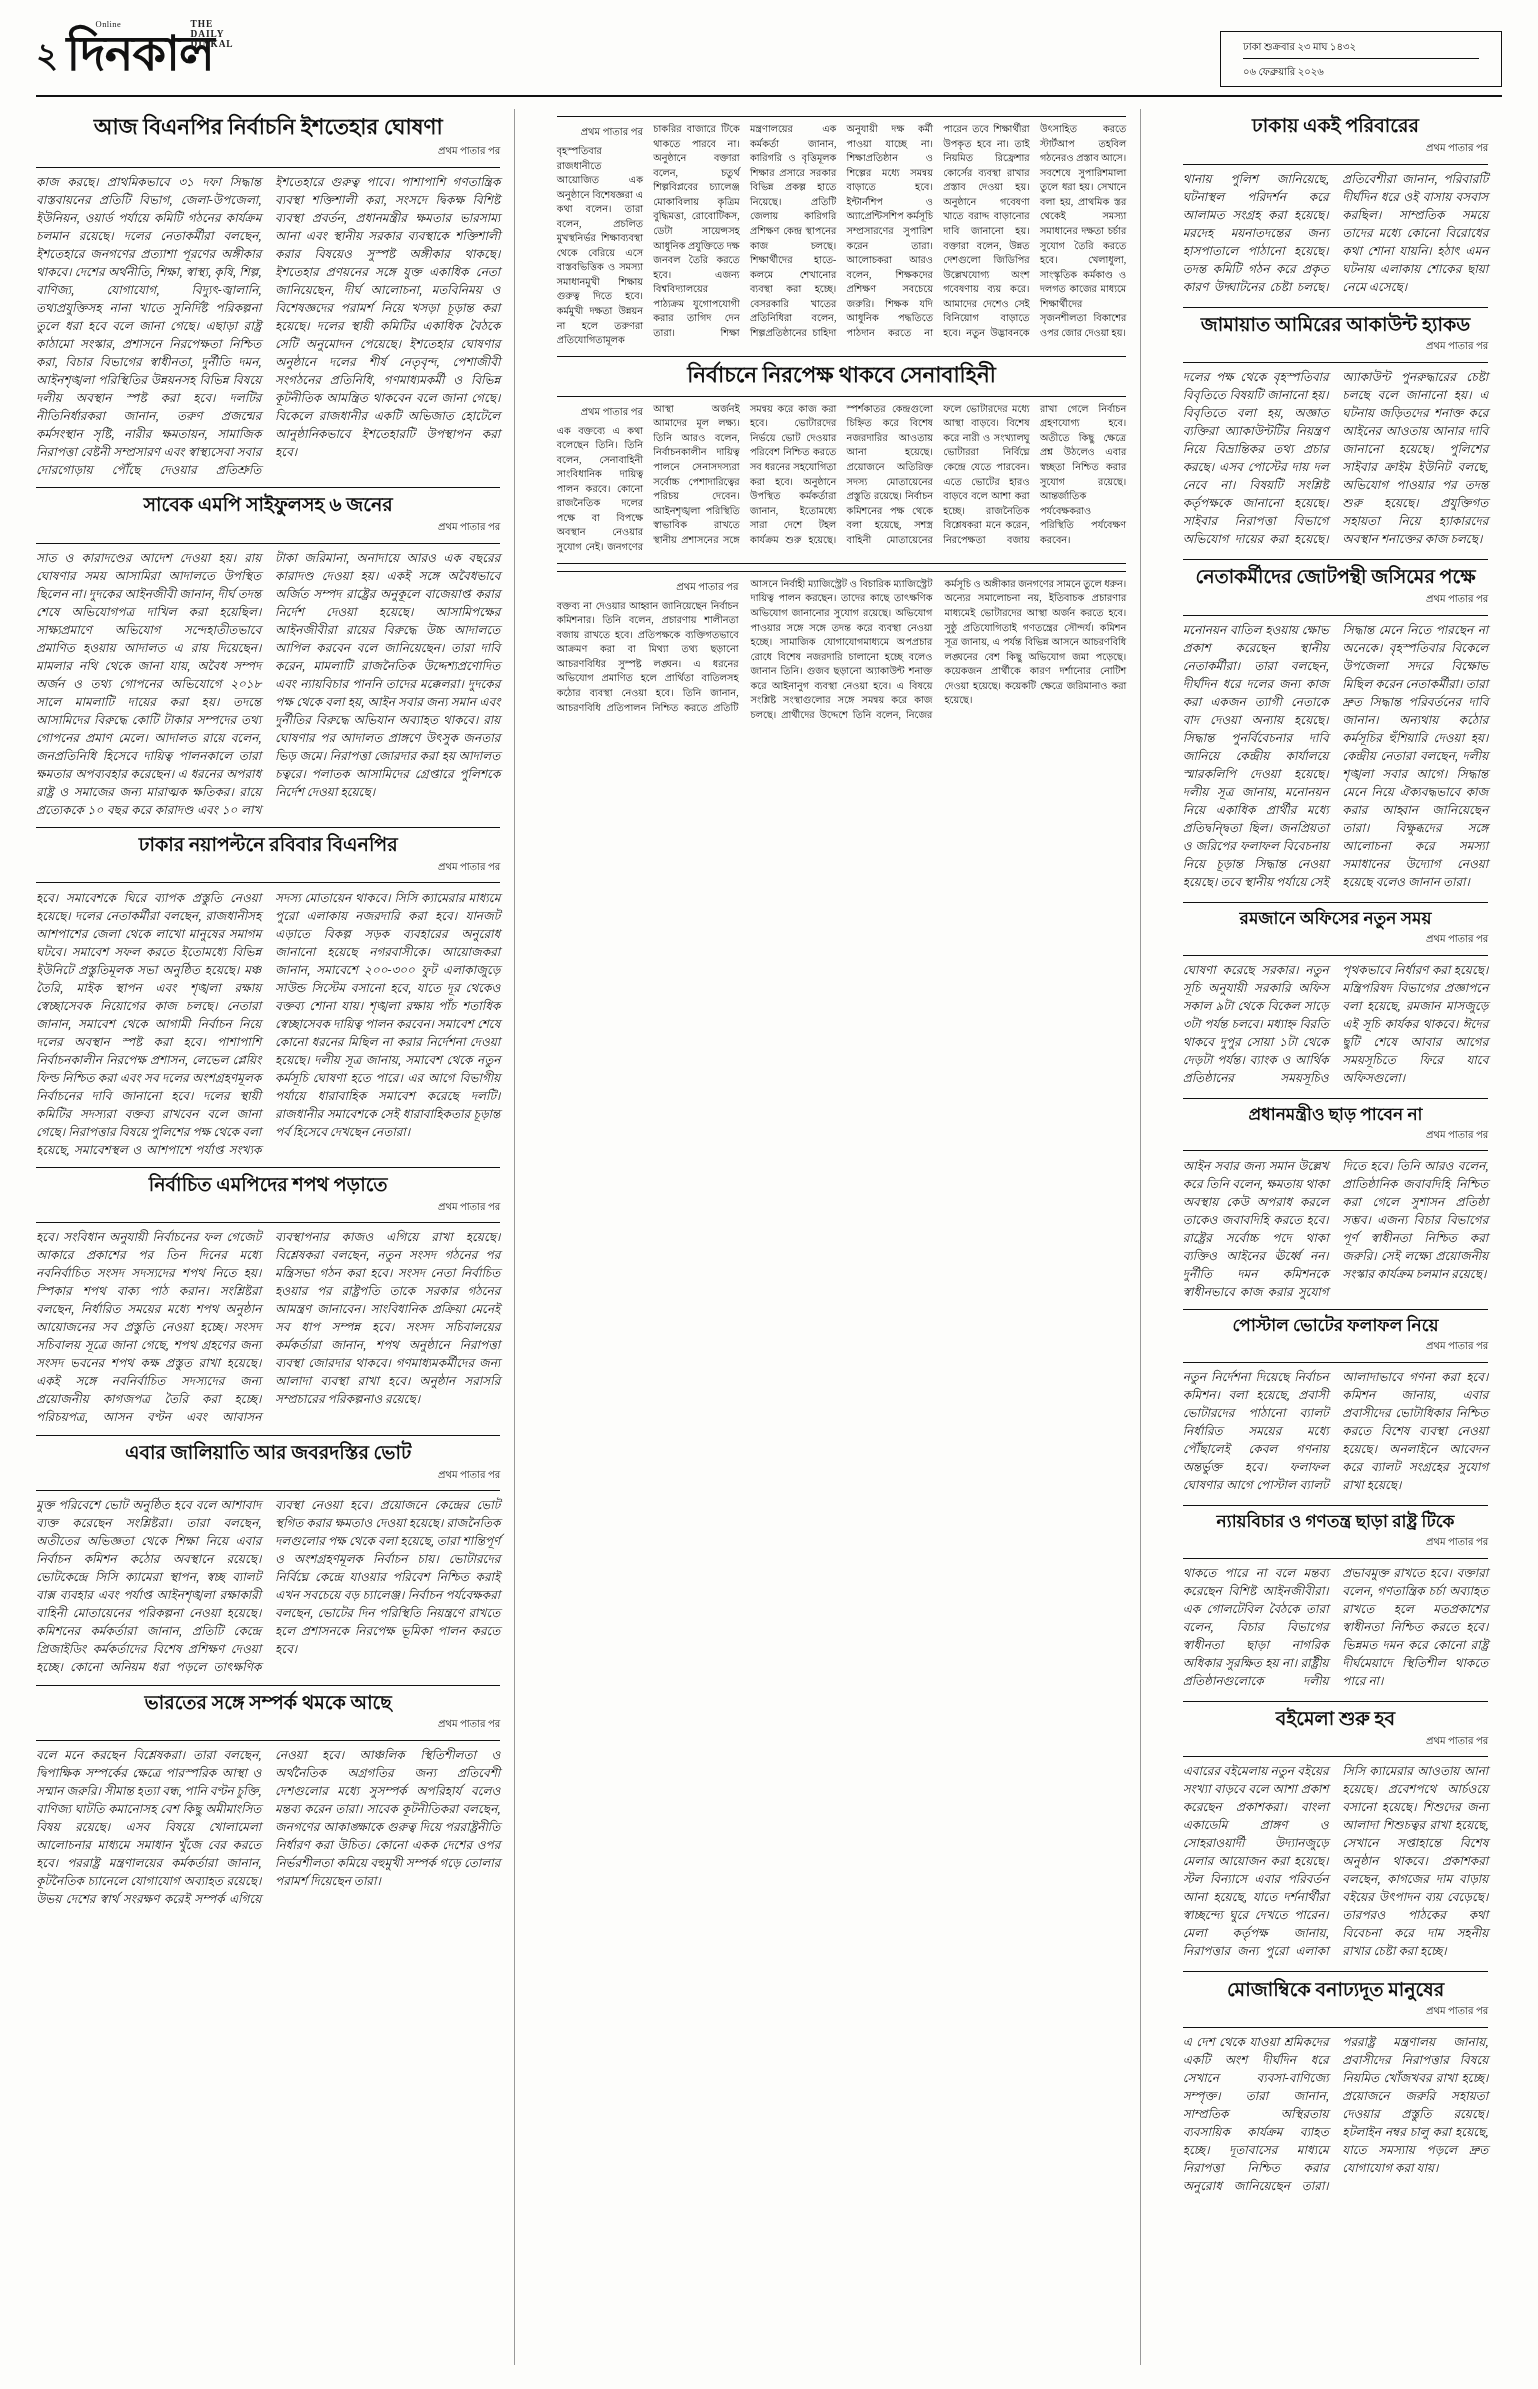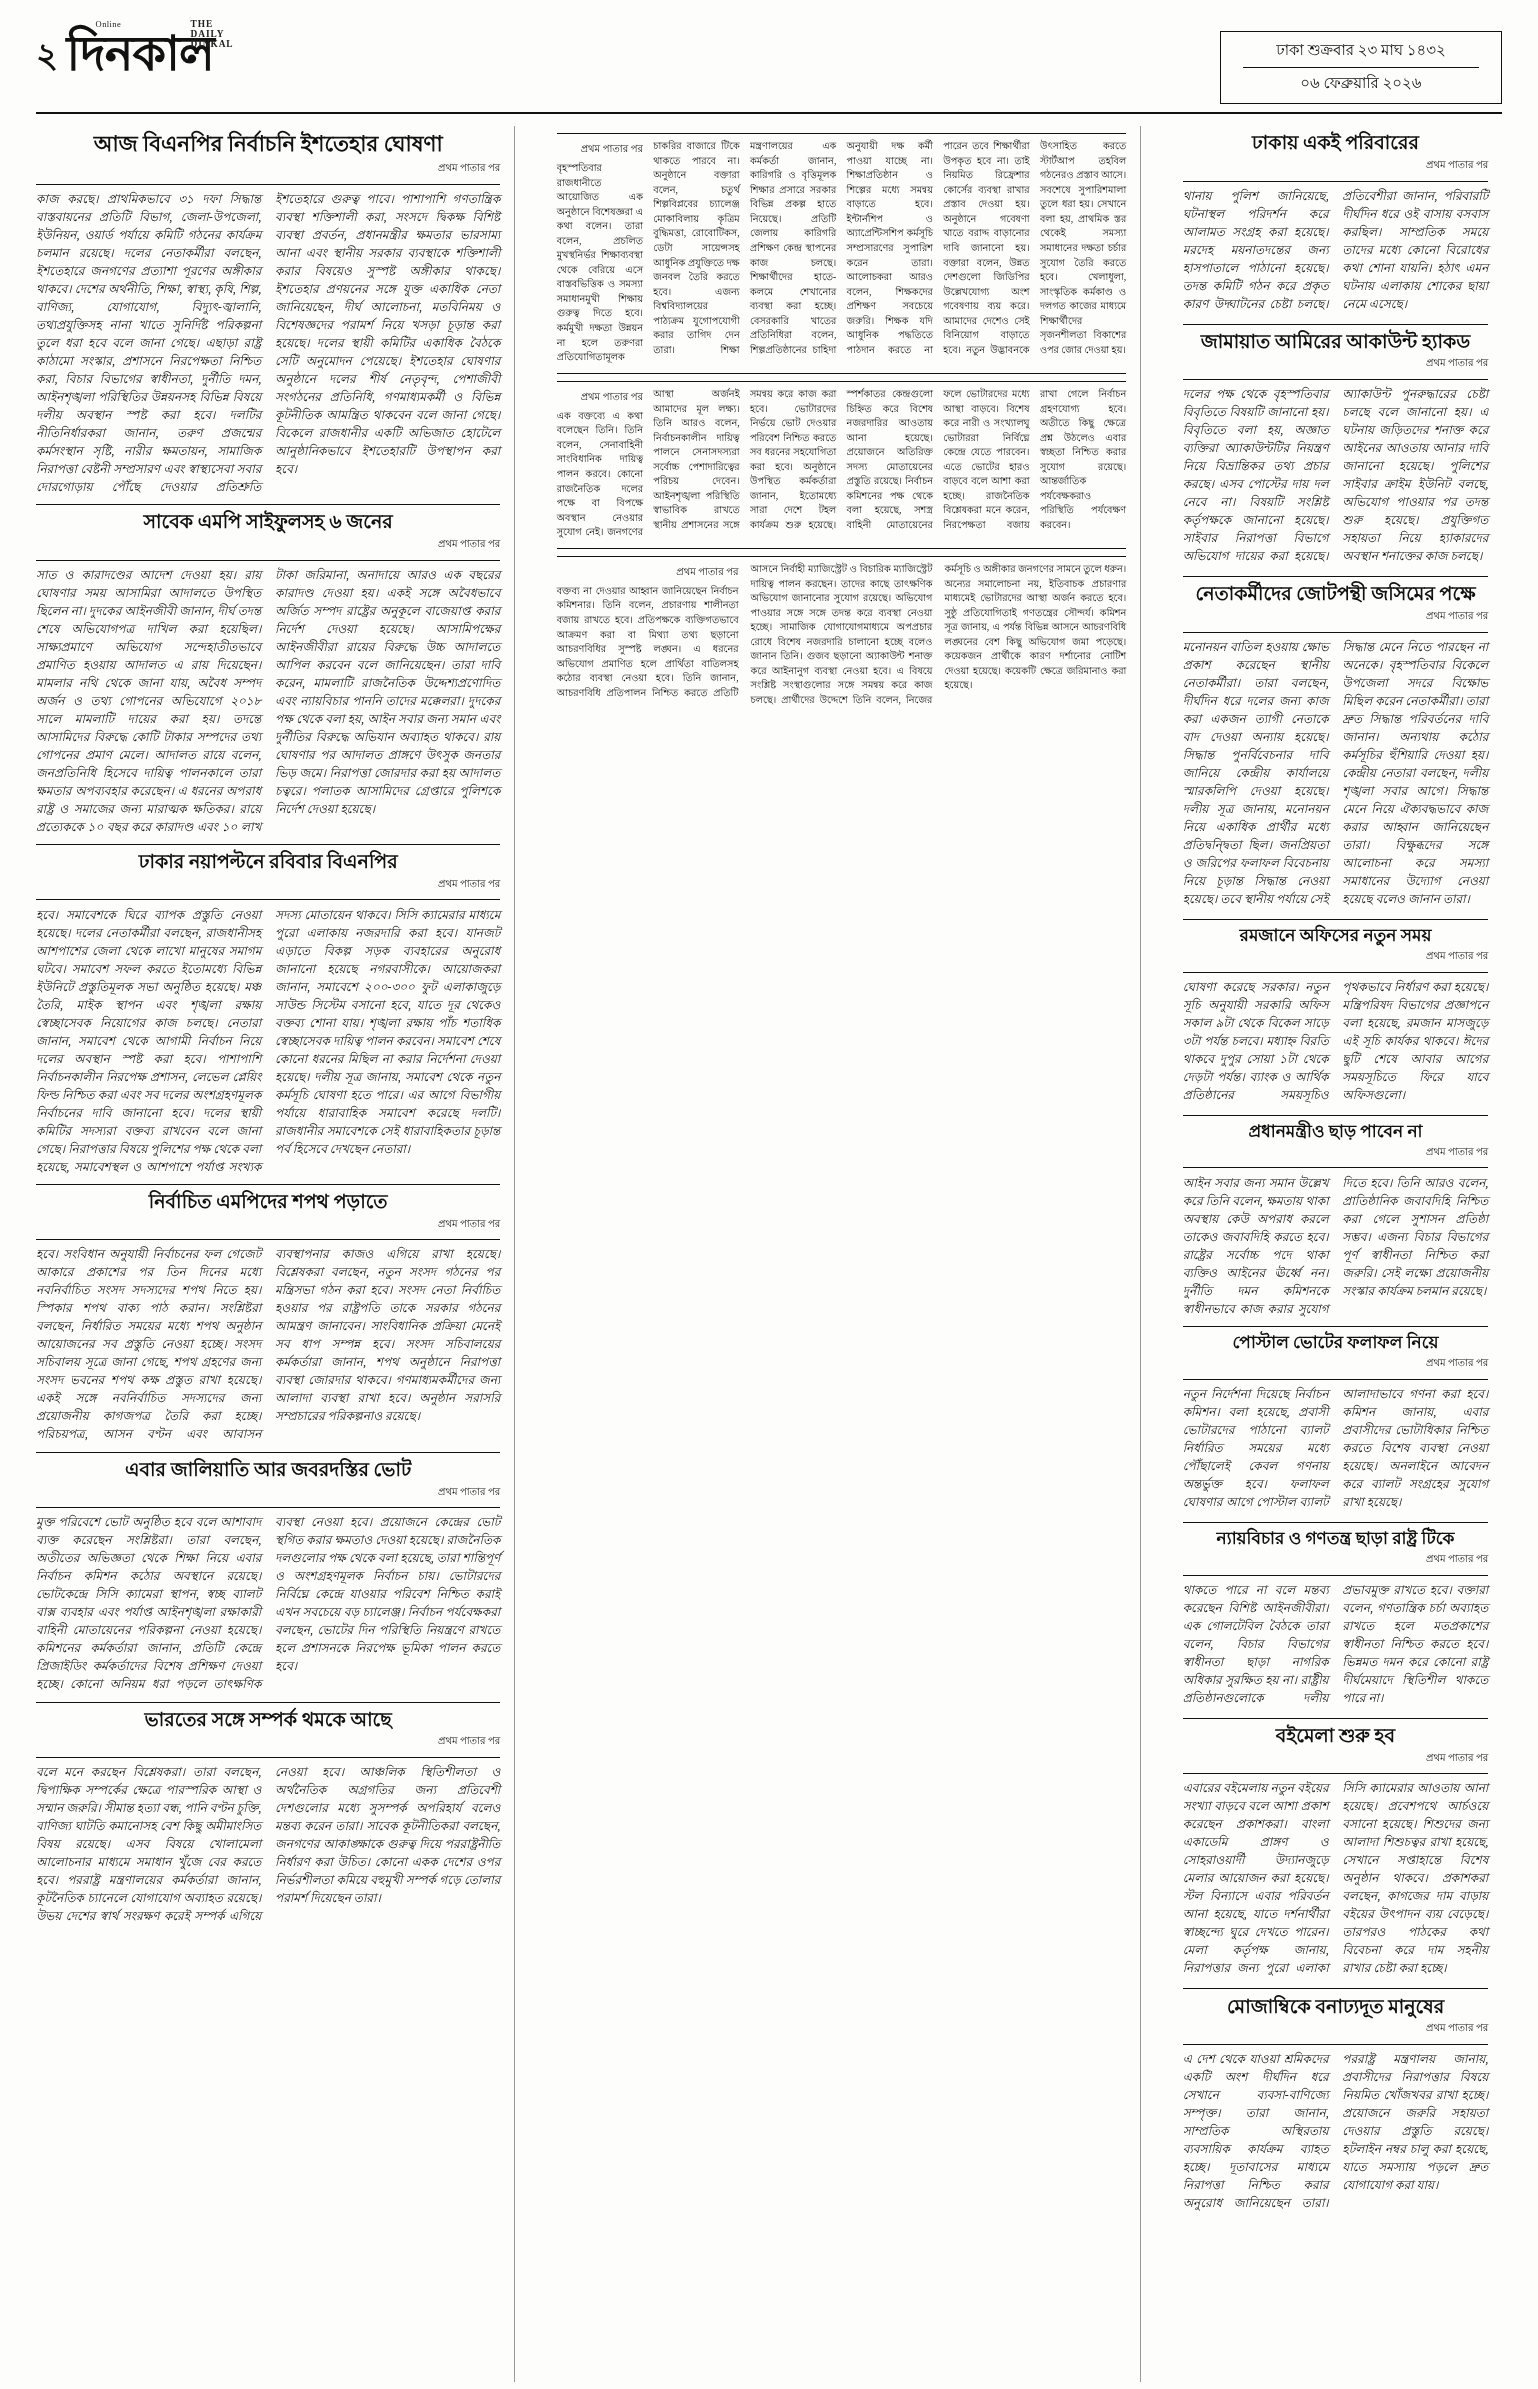--- a/index.html
+++ b/index.html
@@ -57,22 +57,21 @@
   .logo-main {
     font-size: 48px;
     font-weight: bold;
     line-height: .95;
     letter-spacing: -0.9px;
     font-family: Liberation Serif, serif;
   }
   .mast-right {
     border: 1.7px solid #111;
     padding: 6px 22px;
-    text-align: center;
-    font-size: 15px;
+    font-size: 10px;
     line-height: 1.7;
     min-width: 282px;
   }
   .mast-right div:first-child { border-bottom: 0.9px solid #111; padding-bottom: 3.4px; margin-bottom: 3.4px;}
 
   
   .content {
     display: grid;
     grid-template-columns: 1fr 1fr 1fr;
     column-gap: 0;
@@ -228,20 +227,21 @@
       <div class="block">
         <div class="rule"></div>
         <div class="sixcol body">
           <div class="jump">প্রথম পাতার পর</div>
           <p>বৃহস্পতিবার রাজধানীতে আয়োজিত এক অনুষ্ঠানে বিশেষজ্ঞরা এ কথা বলেন। তারা বলেন, প্রচলিত মুখস্থনির্ভর শিক্ষাব্যবস্থা থেকে বেরিয়ে এসে বাস্তবভিত্তিক ও সমস্যা সমাধানমুখী শিক্ষায় গুরুত্ব দিতে হবে। কর্মমুখী দক্ষতা উন্নয়ন না হলে তরুণরা প্রতিযোগিতামূলক চাকরির বাজারে টিকে থাকতে পারবে না। অনুষ্ঠানে বক্তারা বলেন, চতুর্থ শিল্পবিপ্লবের চ্যালেঞ্জ মোকাবিলায় কৃত্রিম বুদ্ধিমত্তা, রোবোটিকস, ডেটা সায়েন্সসহ আধুনিক প্রযুক্তিতে দক্ষ জনবল তৈরি করতে হবে। এজন্য বিশ্ববিদ্যালয়ের পাঠ্যক্রম যুগোপযোগী করার তাগিদ দেন তারা। শিক্ষা মন্ত্রণালয়ের এক কর্মকর্তা জানান, কারিগরি ও বৃত্তিমূলক শিক্ষার প্রসারে সরকার বিভিন্ন প্রকল্প হাতে নিয়েছে। প্রতিটি জেলায় কারিগরি প্রশিক্ষণ কেন্দ্র স্থাপনের কাজ চলছে। শিক্ষার্থীদের হাতে-কলমে শেখানোর ব্যবস্থা করা হচ্ছে। বেসরকারি খাতের প্রতিনিধিরা বলেন, শিল্পপ্রতিষ্ঠানের চাহিদা অনুযায়ী দক্ষ কর্মী পাওয়া যাচ্ছে না। শিক্ষাপ্রতিষ্ঠান ও শিল্পের মধ্যে সমন্বয় বাড়াতে হবে। ইন্টার্নশিপ ও অ্যাপ্রেন্টিসশিপ কর্মসূচি সম্প্রসারণের সুপারিশ করেন তারা। আলোচকরা আরও বলেন, শিক্ষকদের প্রশিক্ষণ সবচেয়ে জরুরি। শিক্ষক যদি আধুনিক পদ্ধতিতে পাঠদান করতে না পারেন তবে শিক্ষার্থীরা উপকৃত হবে না। তাই নিয়মিত রিফ্রেশার কোর্সের ব্যবস্থা রাখার প্রস্তাব দেওয়া হয়। অনুষ্ঠানে গবেষণা খাতে বরাদ্দ বাড়ানোর দাবি জানানো হয়। বক্তারা বলেন, উন্নত দেশগুলো জিডিপির উল্লেখযোগ্য অংশ গবেষণায় ব্যয় করে। আমাদের দেশেও সেই বিনিয়োগ বাড়াতে হবে। নতুন উদ্ভাবনকে উৎসাহিত করতে স্টার্টআপ তহবিল গঠনেরও প্রস্তাব আসে। সবশেষে সুপারিশমালা তুলে ধরা হয়। সেখানে বলা হয়, প্রাথমিক স্তর থেকেই সমস্যা সমাধানের দক্ষতা চর্চার সুযোগ তৈরি করতে হবে। খেলাধুলা, সাংস্কৃতিক কর্মকাণ্ড ও দলগত কাজের মাধ্যমে শিক্ষার্থীদের সৃজনশীলতা বিকাশের ওপর জোর দেওয়া হয়।</p>
         </div>
       </div>
 
       <div class="block">
         <div class="rule"></div>
+        <div class="headline h-lg">নির্বাচনে নিরপেক্ষ থাকবে সেনাবাহিনী</div>
         <div class="rule"></div>
         <div class="sixcol body">
           <div class="jump">প্রথম পাতার পর</div>
           <p>এক বক্তব্যে এ কথা বলেছেন তিনি। তিনি বলেন, সেনাবাহিনী সাংবিধানিক দায়িত্ব পালন করবে। কোনো রাজনৈতিক দলের পক্ষে বা বিপক্ষে অবস্থান নেওয়ার সুযোগ নেই। জনগণের আস্থা অর্জনই আমাদের মূল লক্ষ্য। তিনি আরও বলেন, নির্বাচনকালীন দায়িত্ব পালনে সেনাসদস্যরা সর্বোচ্চ পেশাদারিত্বের পরিচয় দেবেন। আইনশৃঙ্খলা পরিস্থিতি স্বাভাবিক রাখতে স্থানীয় প্রশাসনের সঙ্গে সমন্বয় করে কাজ করা হবে। ভোটারদের নির্ভয়ে ভোট দেওয়ার পরিবেশ নিশ্চিত করতে সব ধরনের সহযোগিতা করা হবে। অনুষ্ঠানে উপস্থিত কর্মকর্তারা জানান, ইতোমধ্যে সারা দেশে টহল কার্যক্রম শুরু হয়েছে। স্পর্শকাতর কেন্দ্রগুলো চিহ্নিত করে বিশেষ নজরদারির আওতায় আনা হয়েছে। প্রয়োজনে অতিরিক্ত সদস্য মোতায়েনের প্রস্তুতি রয়েছে। নির্বাচন কমিশনের পক্ষ থেকে বলা হয়েছে, সশস্ত্র বাহিনী মোতায়েনের ফলে ভোটারদের মধ্যে আস্থা বাড়বে। বিশেষ করে নারী ও সংখ্যালঘু ভোটাররা নির্বিঘ্নে কেন্দ্রে যেতে পারবেন। এতে ভোটের হারও বাড়বে বলে আশা করা হচ্ছে। রাজনৈতিক বিশ্লেষকরা মনে করেন, নিরপেক্ষতা বজায় রাখা গেলে নির্বাচন গ্রহণযোগ্য হবে। অতীতে কিছু ক্ষেত্রে প্রশ্ন উঠলেও এবার স্বচ্ছতা নিশ্চিত করার সুযোগ রয়েছে। আন্তর্জাতিক পর্যবেক্ষকরাও পরিস্থিতি পর্যবেক্ষণ করবেন।</p>
         </div>
       </div>
 
       <div class="block">
         <div class="rule"></div>
         <div class="rule"></div>

